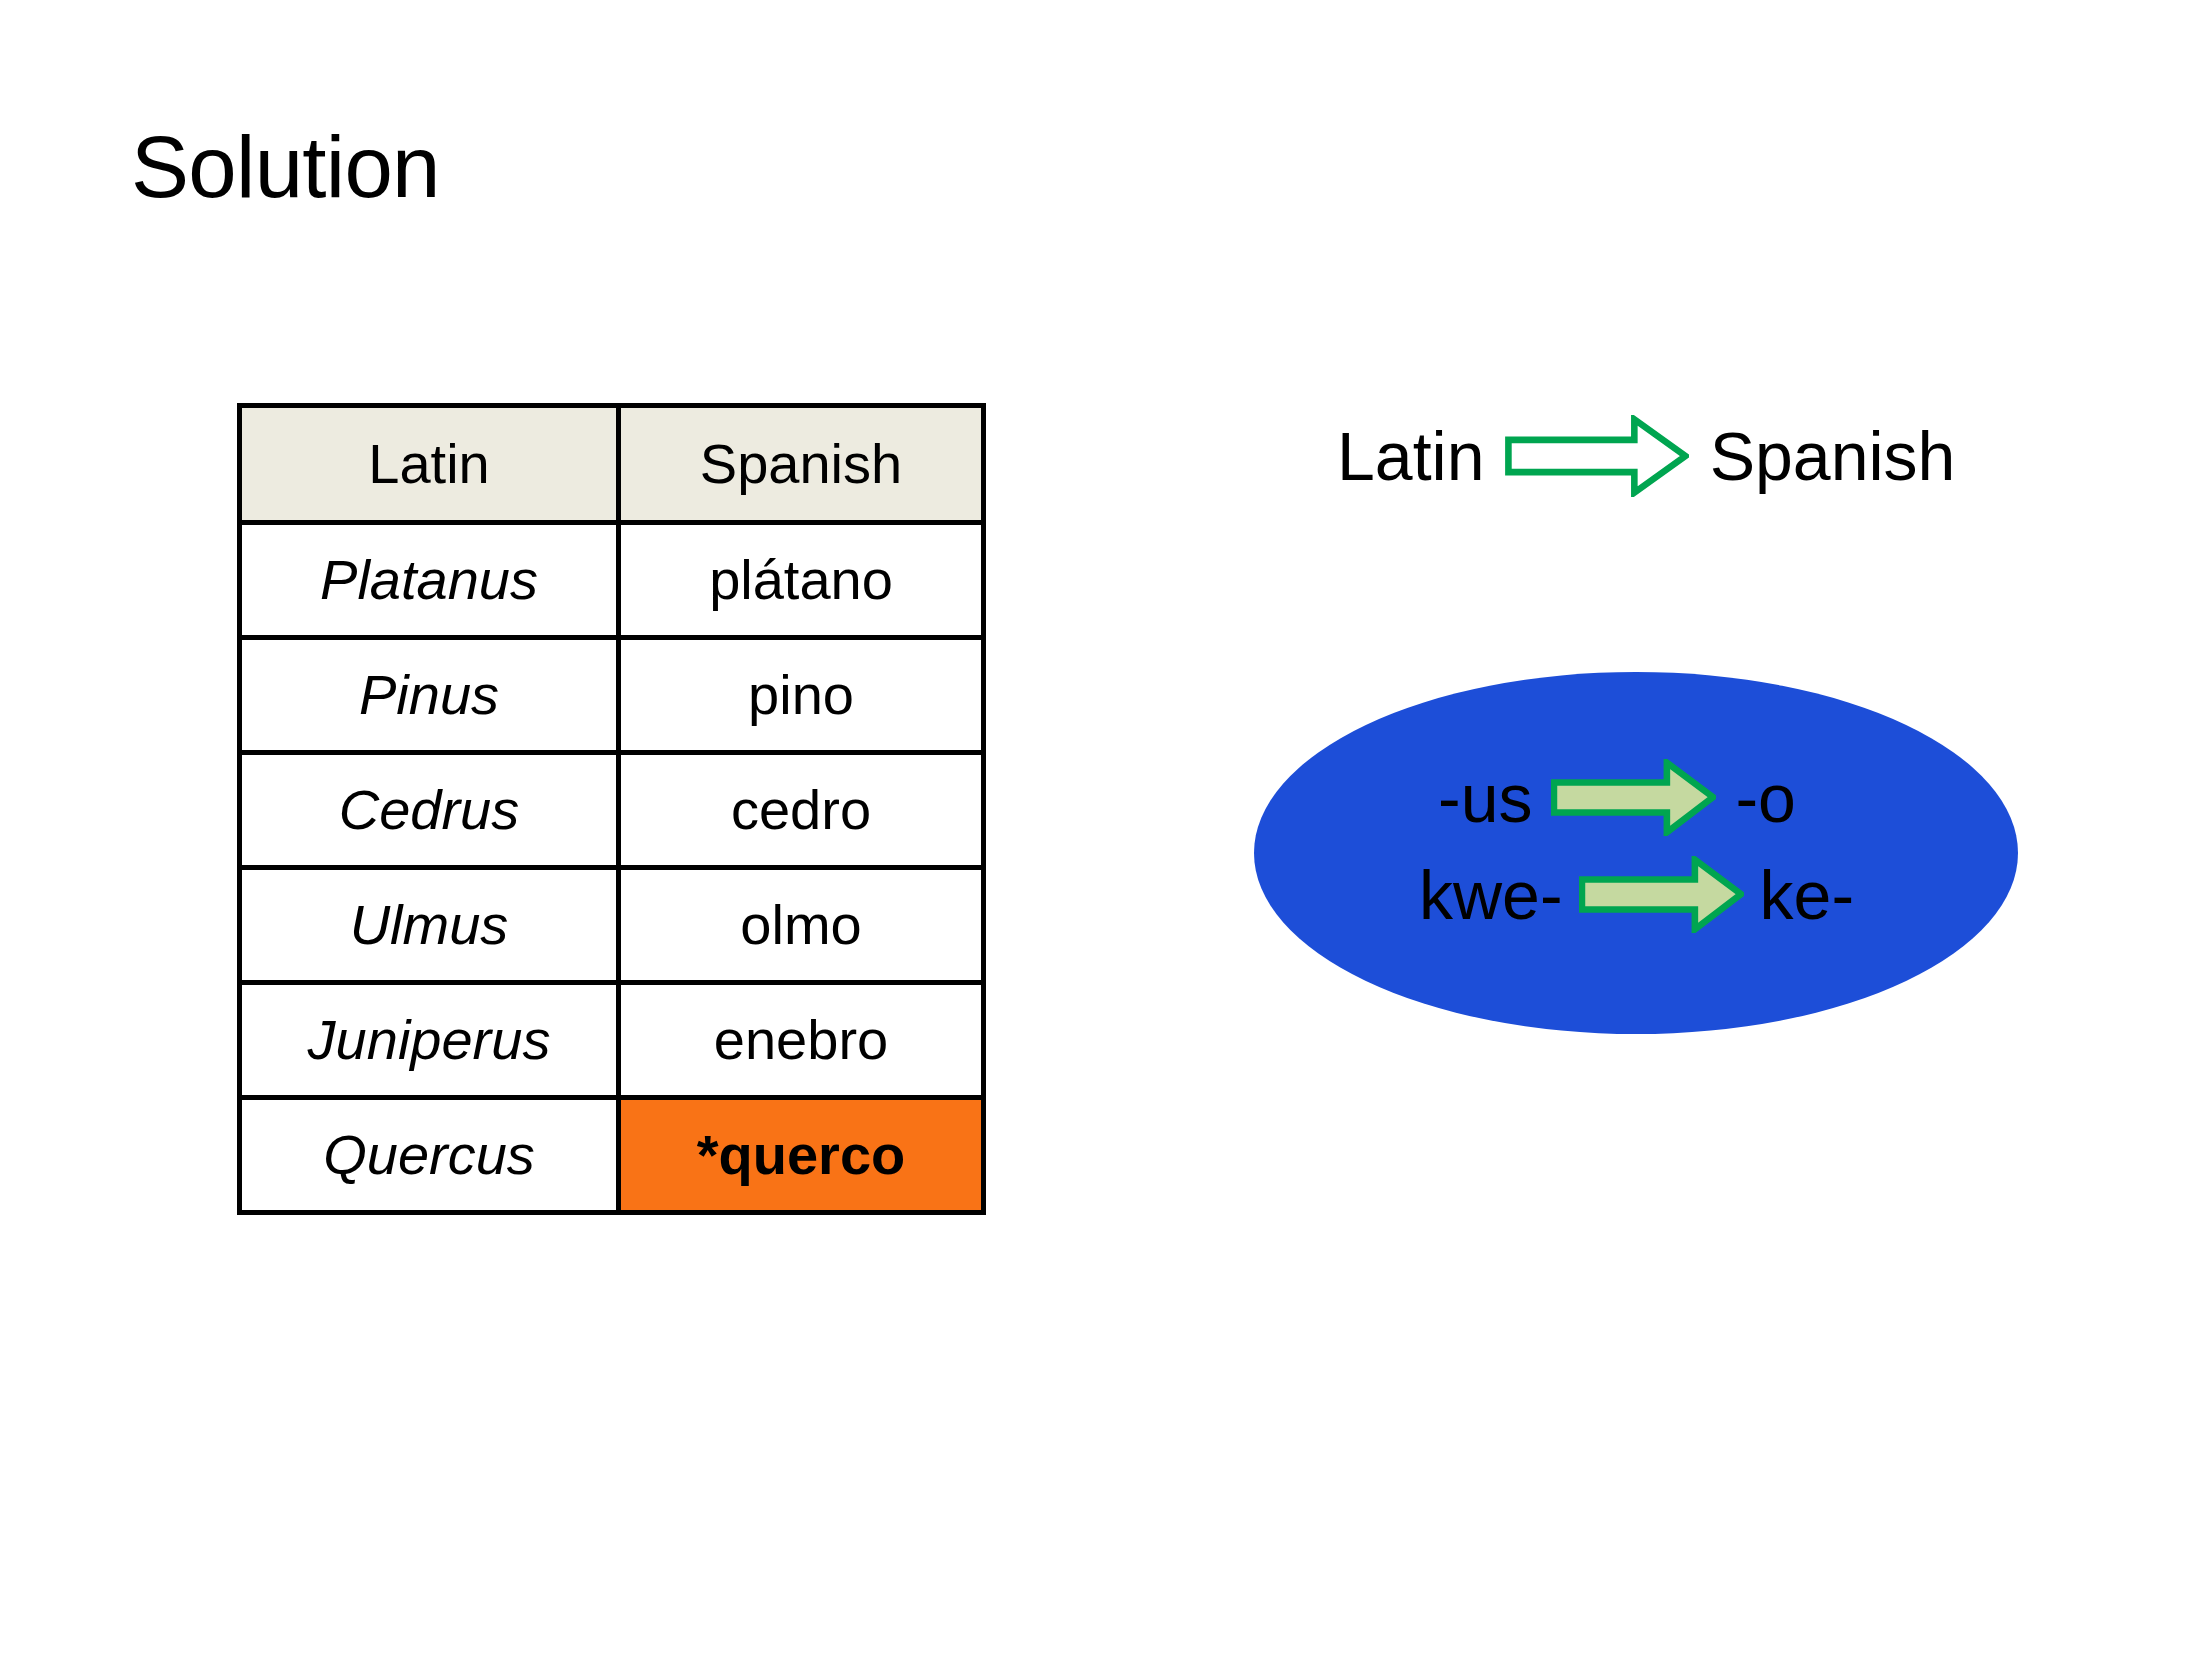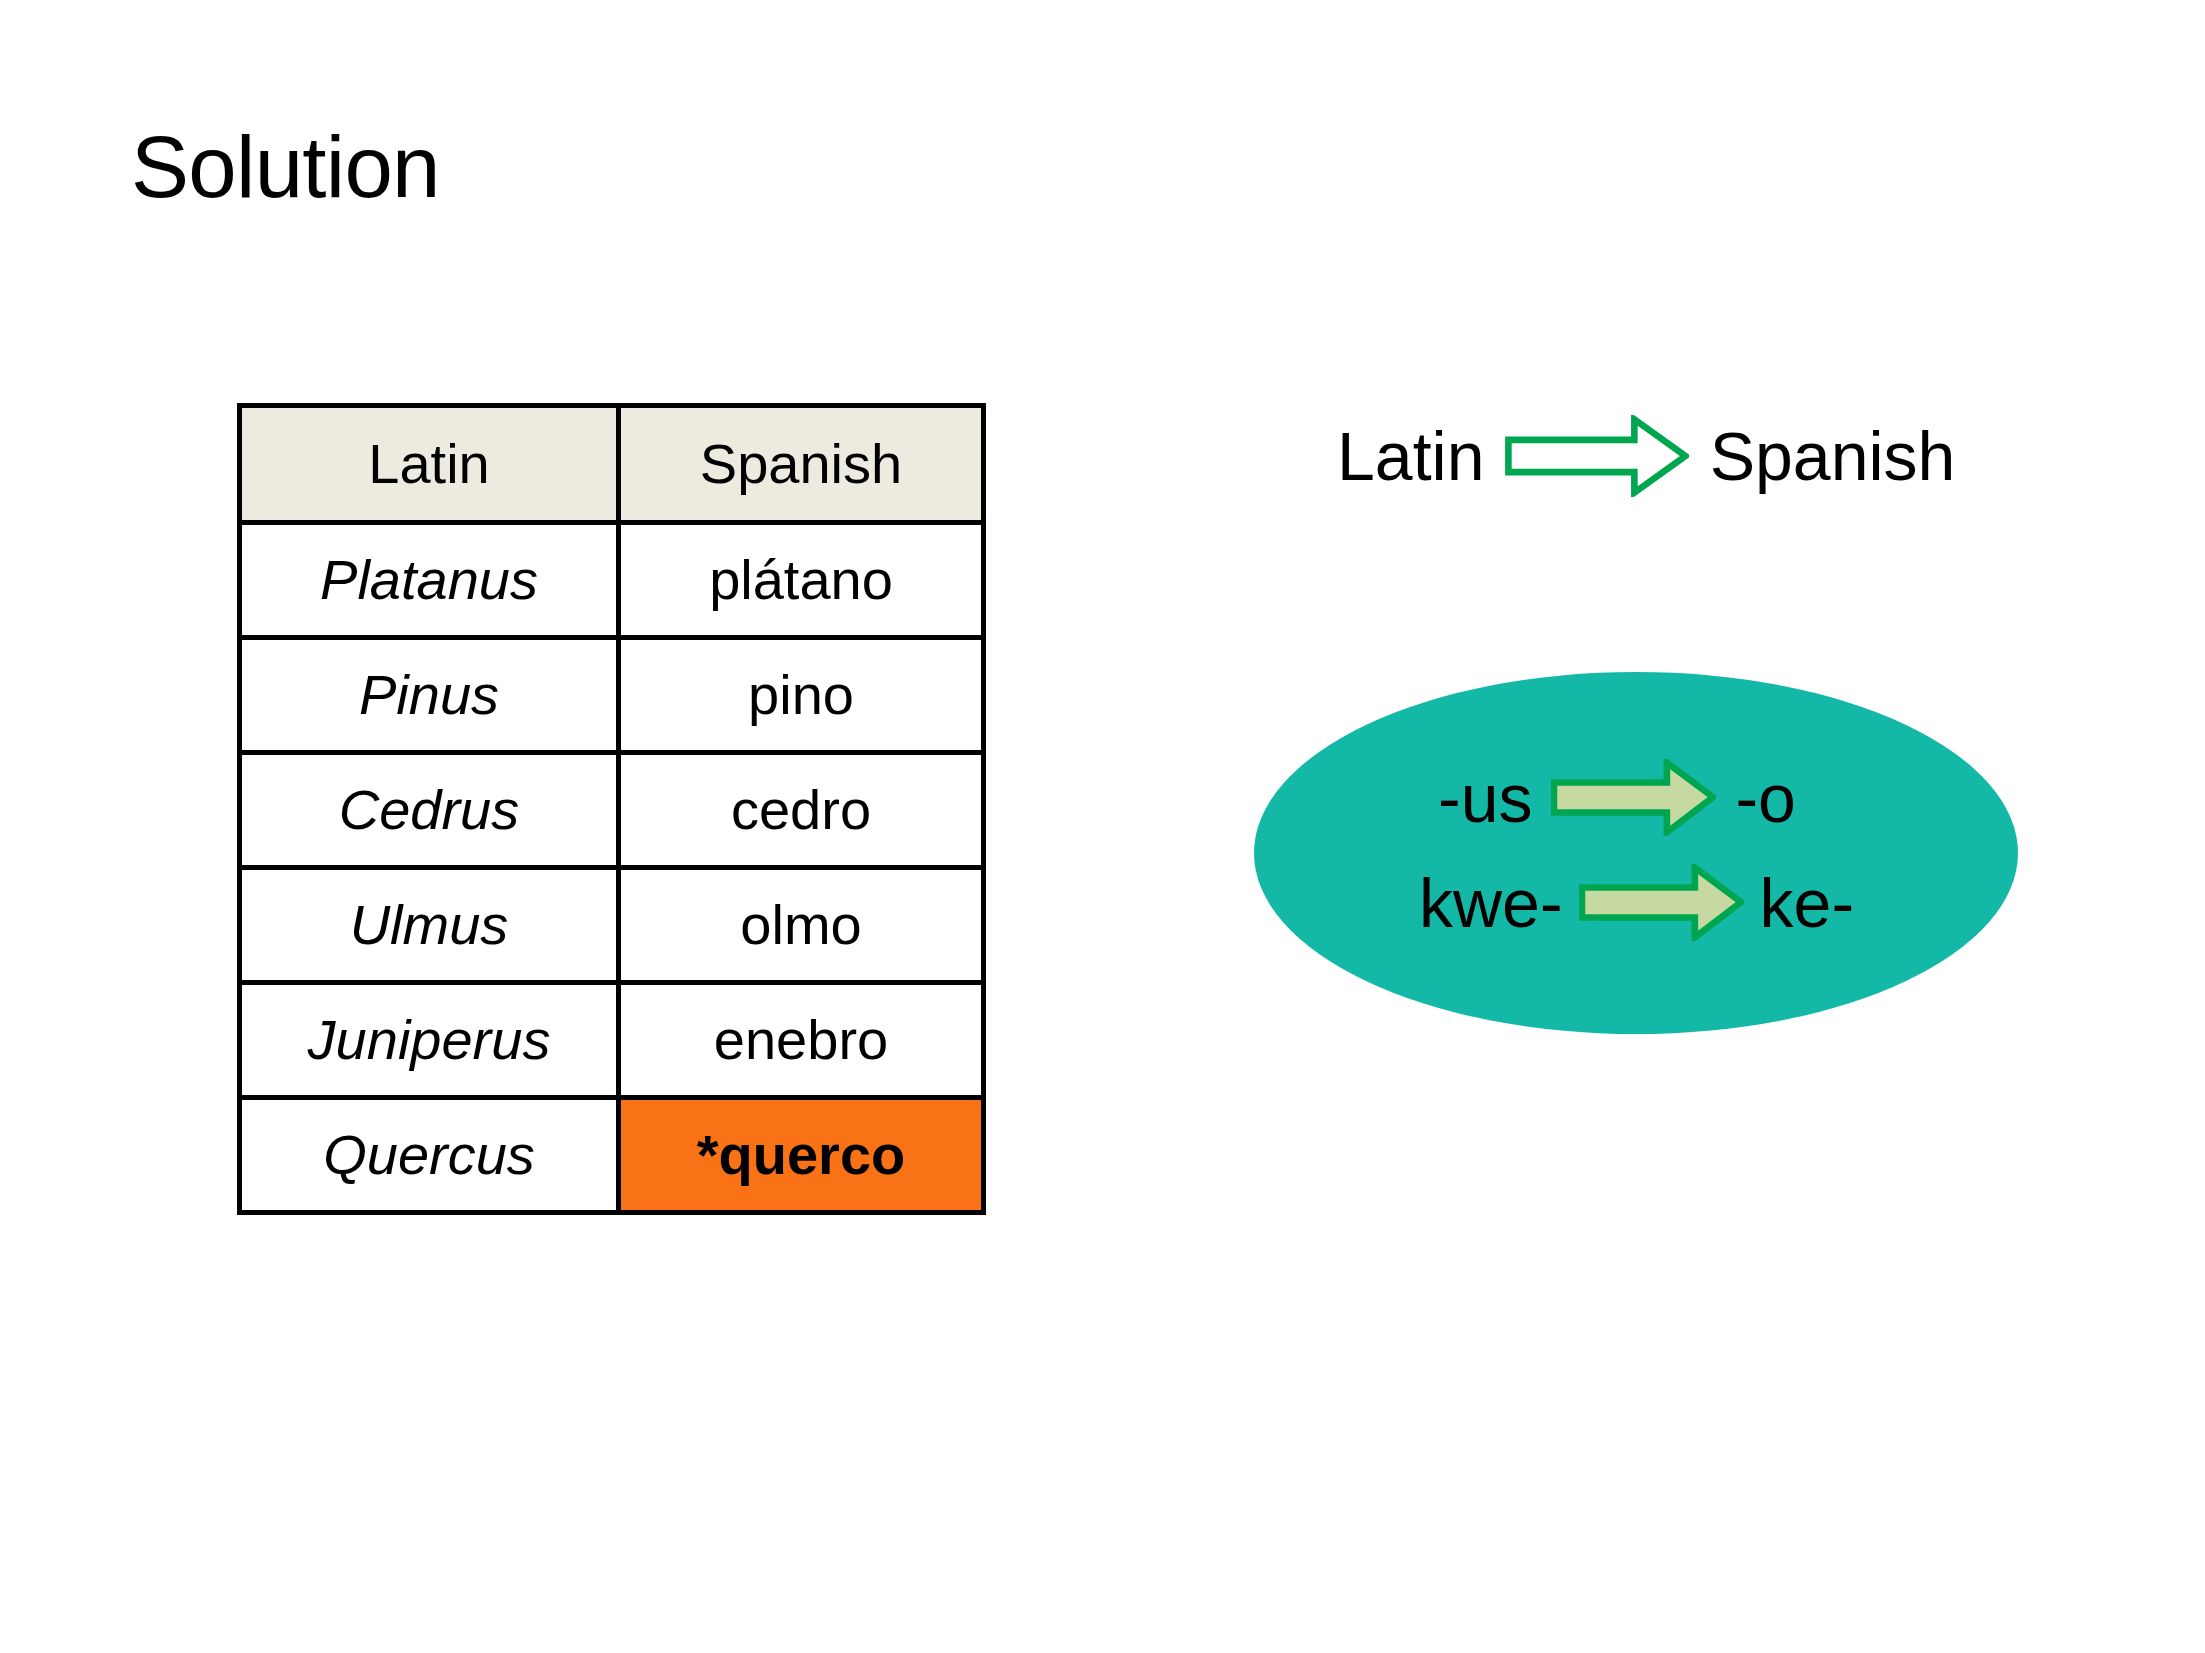--- a/index.html
+++ b/index.html
@@ -97,42 +97,42 @@
   
   .block-arrow { display: block; }
 
   
   #sound-change-ellipse {
     position: absolute;
     left: 107px;
     top: 290px;
     width: 764px;
     height: 362px;
-    background: #14b8a6;
+    background: #1d4ed8;
     border-radius: 50%;
   }
   .ellipse-row {
     position: absolute;
     display: flex;
     align-items: center;
     white-space: nowrap;
   }
   .ellipse-row .seg {
     font-size: 68px;
     line-height: 1.0;
     color: #000000;
   }
   #rule-row-1 {
     left: 184px;
     top: 87px;
     gap: 19px;
   }
   #rule-row-2 {
     left: 165px;
-    top: 192px;
+    top: 184px;
     gap: 16px;
     text-align: center;
   }
 
   
   #phonetic {
     position: absolute;
     left: 283px;
     top: 816px;
     font-size: 71px;

